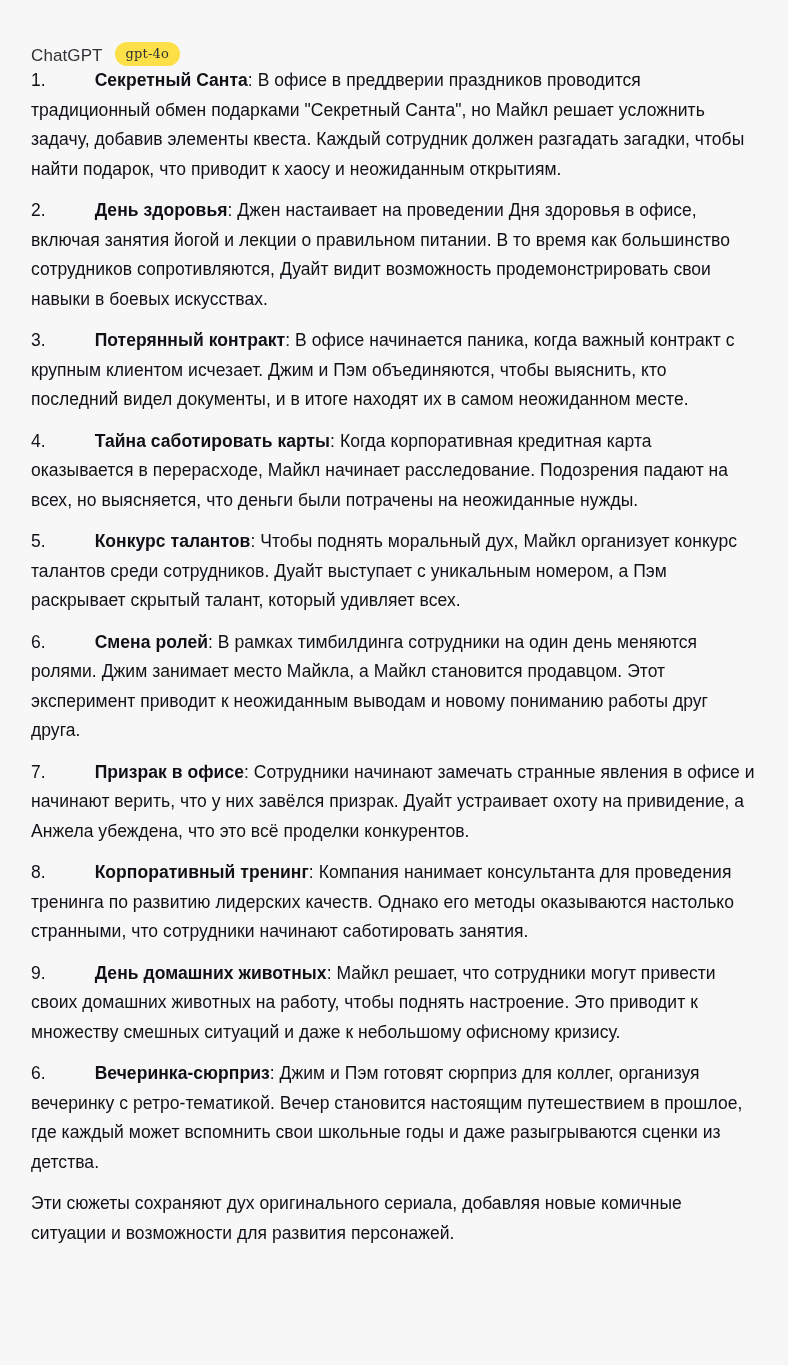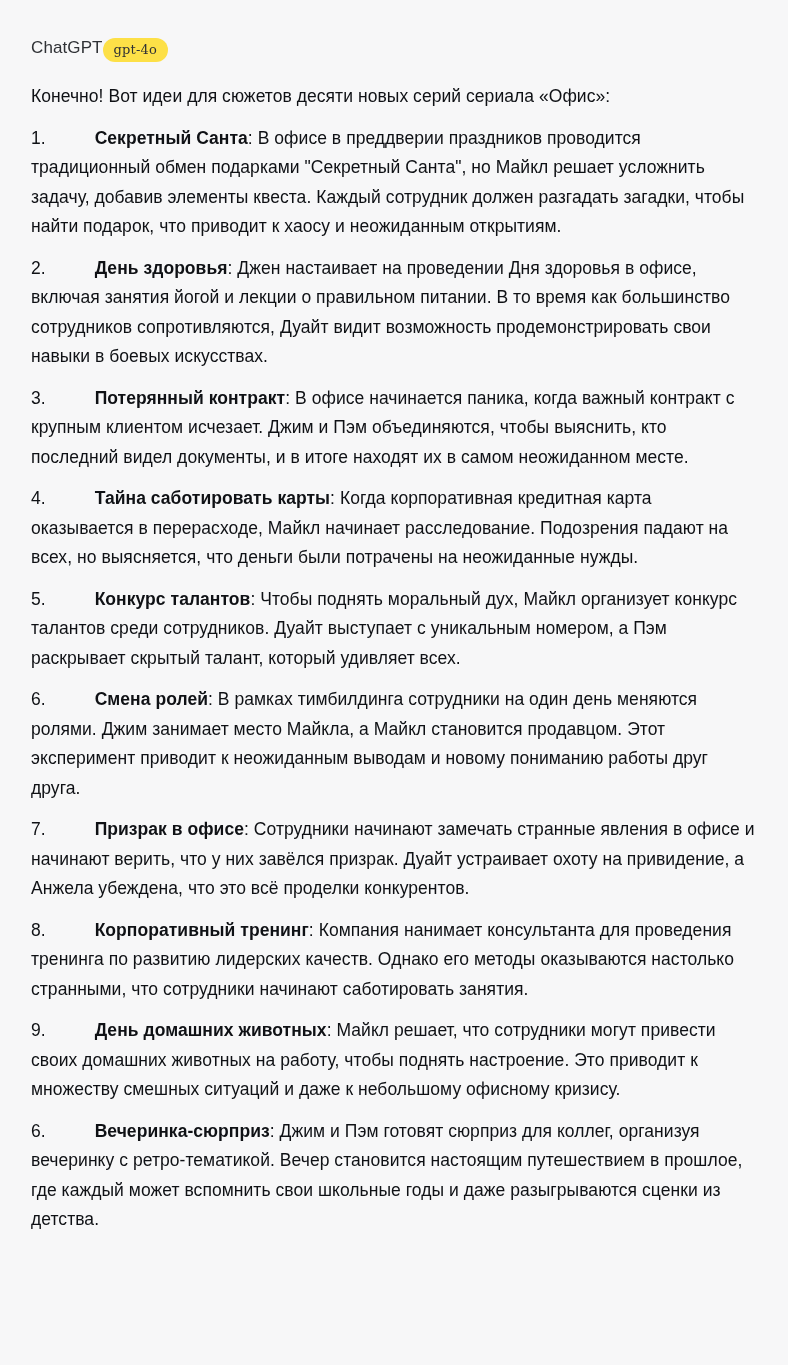--- a/index.html
+++ b/index.html
@@ -17,23 +17,23 @@
 
   .conversation {
     width: 788px;
     box-sizing: border-box;
     padding: 38px 31px 24px 31px;
   }
 
   
   .msg-header {
     display: flex;
-    align-items: flex-start;
+    align-items: flex-end;
+    gap: 12px;
     height: 28px;
-    margin-bottom: 16px;
   }
   .author-name {
     font-size: 17px;
     line-height: 20px;
     color: #2f3135;
     letter-spacing: 0.1px;
   }
   .model-badge {
     display: inline-flex;
     align-items: center;
@@ -78,21 +78,20 @@
 
 <div class="conversation">
 
   <div class="msg-header">
     <span class="author-name" style="color: rgb(47, 49, 53);">ChatGPT</span>
     <span class="model-badge" style="background: #fde047; color: rgb(47, 49, 53);">gpt-4o</span>
   </div>
 
   <div class="msg-body" style="color: rgb(15, 17, 21);">
 
-    <p class="para">Конечно! Вот идеи для сюжетов десяти новых серий сериала «Офис»:</p>
 
     <p class="item">
       <span class="item-num">1.</span><span class="item-num"> </span><span class="item-title">Секретный Санта</span><span>: </span><span>В офисе в преддверии праздников проводится традиционный обмен подарками "Секретный Санта", но Майкл решает усложнить задачу, добавив элементы квеста. Каждый сотрудник должен разгадать загадки, чтобы найти подарок, что приводит к хаосу и неожиданным открытиям.</span>
     </p>
 
     <p class="item">
       <span class="item-num">2.</span><span class="item-num"> </span><span class="item-title">День здоровья</span><span>: </span><span>Джен настаивает на проведении Дня здоровья в офисе, включая занятия йогой и лекции о правильном питании. В то время как большинство сотрудников сопротивляются, Дуайт видит возможность продемонстрировать свои навыки в боевых искусствах.</span>
     </p>
 
     <p class="item">
@@ -120,15 +119,16 @@
     </p>
 
     <p class="item">
       <span class="item-num">9.</span><span class="item-num"> </span><span class="item-title">День домашних животных</span><span>: </span><span>Майкл решает, что сотрудники могут привести своих домашних животных на работу, чтобы поднять настроение. Это приводит к множеству смешных ситуаций и даже к небольшому офисному кризису.</span>
     </p>
 
     <p class="item">
       <span class="item-num">6.</span><span class="item-num"> </span><span class="item-title">Вечеринка-сюрприз</span><span>: </span><span>Джим и Пэм готовят сюрприз для коллег, организуя вечеринку с ретро-тематикой. Вечер становится настоящим путешествием в прошлое, где каждый может вспомнить свои школьные годы и даже разыгрываются сценки из детства.</span>
     </p>
 
+    <p class="para">Эти сюжеты сохраняют дух оригинального сериала, добавляя новые комичные ситуации и возможности для развития персонажей.</p>
 
   </div>
 </div>
 
 </body></html>

